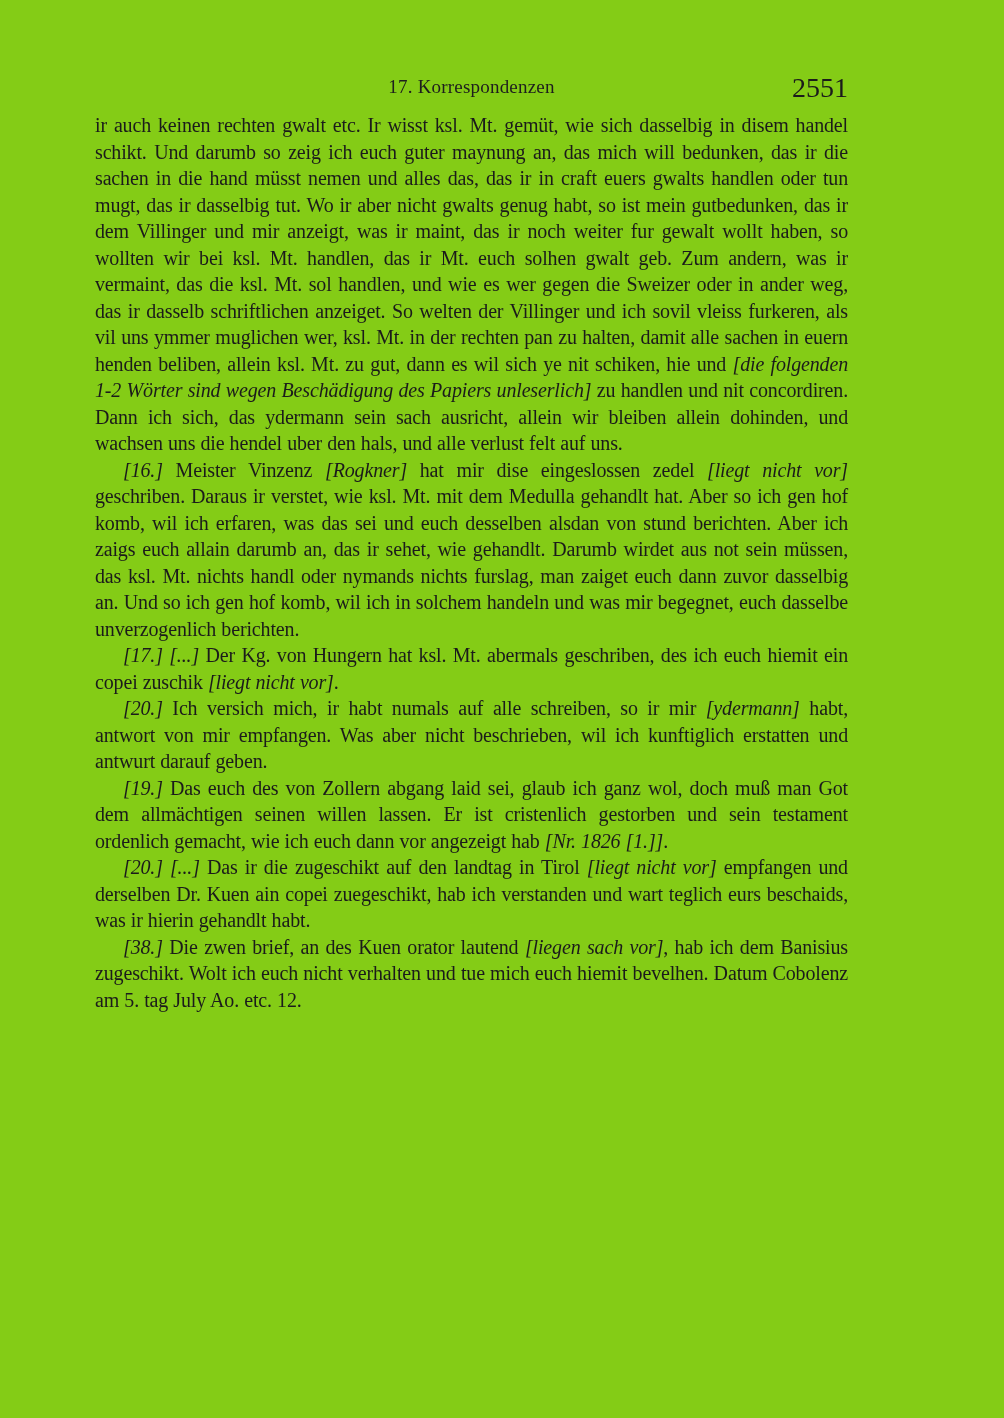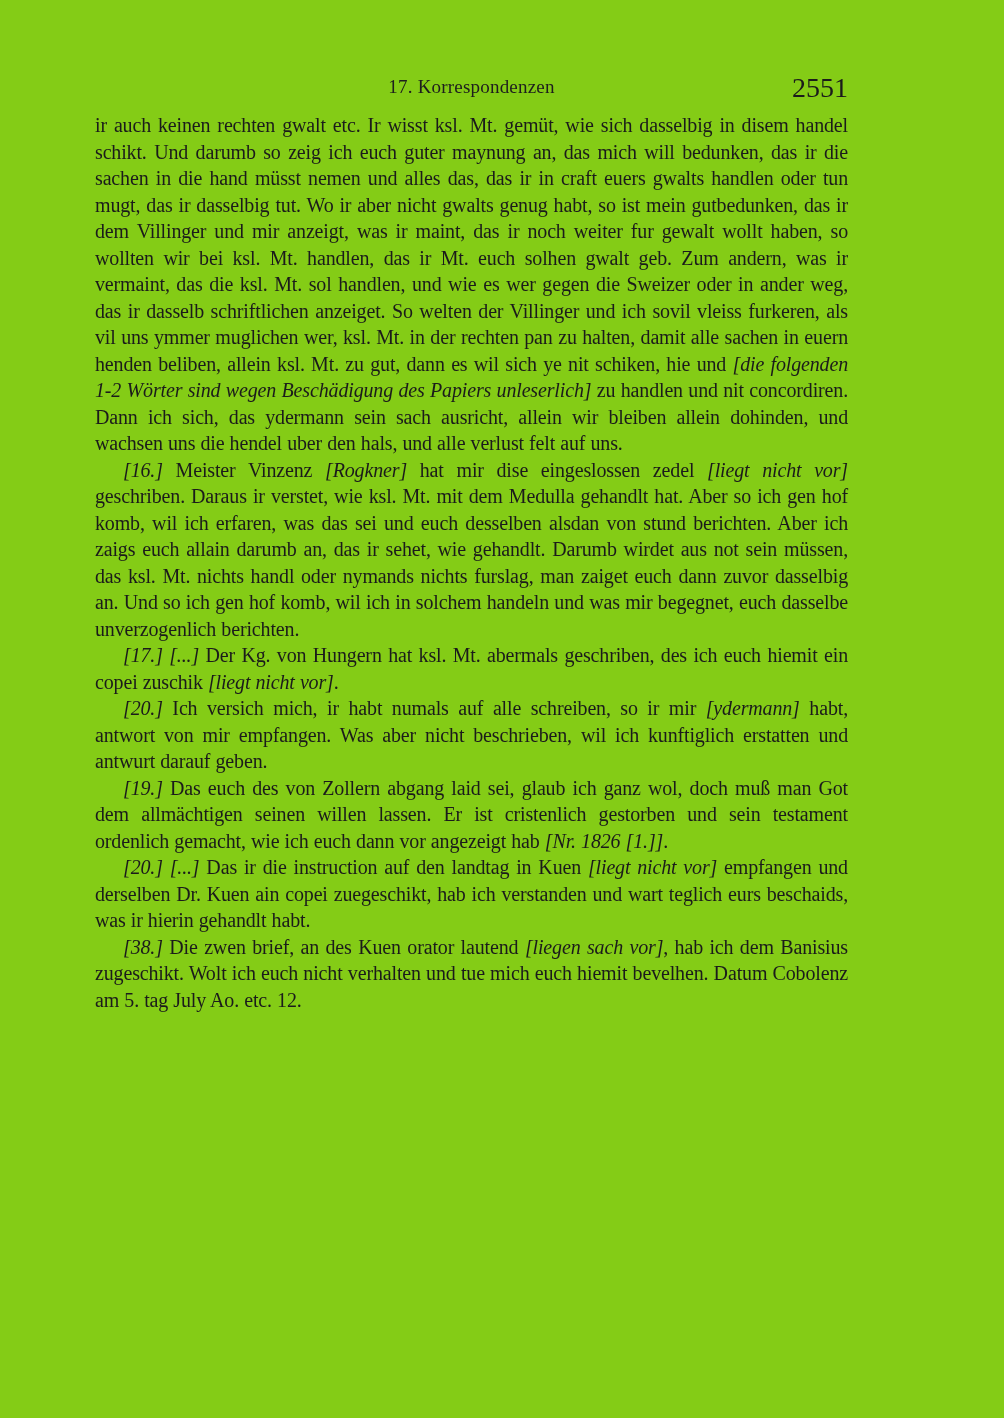--- a/index.html
+++ b/index.html
@@ -67,16 +67,16 @@
     <span class="running-title">17. Korrespondenzen</span>
     <span class="page-number">2551</span>
   </header>
 
   <main class="page-body">
       <p class="para"><span class="plain">ir auch keinen rechten gwalt etc. Ir wisst ksl. Mt. gemüt, wie sich dasselbig in disem handel schikt. Und darumb so zeig ich euch guter maynung an, das mich will bedunken, das ir die sachen in die hand müsst nemen und alles das, das ir in craft euers gwalts handlen oder tun mugt, das ir dasselbig tut. Wo ir aber nicht gwalts genug habt, so ist mein gutbedunken, das ir dem Villinger und mir anzeigt, was ir maint, das ir noch weiter fur gewalt wollt haben, so wollten wir bei ksl. Mt. handlen, das ir Mt. euch solhen gwalt geb. Zum andern, was ir vermaint, das die ksl. Mt. sol handlen, und wie es wer gegen die Sweizer oder in ander weg, das ir dasselb schriftlichen anzeiget. So welten der Villinger und ich sovil vleiss furkeren, als vil uns ymmer muglichen wer, ksl. Mt. in der rechten pan zu halten, damit alle sachen in euern henden beliben, allein ksl. Mt. zu gut, dann es wil sich ye nit schiken, hie und </span><span class="ed-note">[die folgenden 1-2 Wörter sind wegen Beschädigung des Papiers unleserlich]</span><span class="plain"> zu handlen und nit concordiren. Dann ich sich, das ydermann sein sach ausricht, allein wir bleiben allein dohinden, und wachsen uns die hendel uber den hals, und alle verlust felt auf uns.</span></p>
       <p class="para indent"><span class="ed-note">[16.]</span><span class="plain"> Meister Vinzenz </span><span class="ed-note">[Rogkner]</span><span class="plain"> hat mir dise eingeslossen zedel </span><span class="ed-note">[liegt nicht vor]</span><span class="plain"> geschriben. Daraus ir verstet, wie ksl. Mt. mit dem Medulla gehandlt hat. Aber so ich gen hof komb, wil ich erfaren, was das sei und euch desselben alsdan von stund berichten. Aber ich zaigs euch allain darumb an, das ir sehet, wie gehandlt. Darumb wirdet aus not sein müssen, das ksl. Mt. nichts handl oder nymands nichts furslag, man zaiget euch dann zuvor dasselbig an. Und so ich gen hof komb, wil ich in solchem handeln und was mir begegnet, euch dasselbe unverzogenlich berichten.</span></p>
       <p class="para indent"><span class="ed-note">[17.] [...]</span><span class="plain"> Der Kg. von Hungern hat ksl. Mt. abermals geschriben, des ich euch hiemit ein copei zuschik </span><span class="ed-note">[liegt nicht vor]</span><span class="plain">.</span></p>
       <p class="para indent"><span class="ed-note">[20.]</span><span class="plain"> Ich versich mich, ir habt numals auf alle schreiben, so ir mir </span><span class="ed-note">[ydermann]</span><span class="plain"> habt, antwort von mir empfangen. Was aber nicht beschrieben, wil ich kunftiglich erstatten und antwurt darauf geben.</span></p>
       <p class="para indent"><span class="ed-note">[19.]</span><span class="plain"> Das euch des von Zollern abgang laid sei, glaub ich ganz wol, doch muß man Got dem allmächtigen seinen willen lassen. Er ist cristenlich gestorben und sein testament ordenlich gemacht, wie ich euch dann vor angezeigt hab </span><span class="ed-note">[Nr. 1826 [1.]]</span><span class="plain">.</span></p>
-      <p class="para indent"><span class="ed-note">[20.] [...]</span><span class="plain"> Das ir die instruction auf den landtag in Kuen </span><span class="ed-note">[liegt nicht vor]</span><span class="plain"> empfangen und derselben Dr. Kuen ain copei zuegeschikt, hab ich verstanden und wart teglich eurs beschaids, was ir hierin gehandlt habt.</span></p>
+      <p class="para indent"><span class="ed-note">[20.] [...]</span><span class="plain"> Das ir die zugeschikt auf den landtag in Tirol </span><span class="ed-note">[liegt nicht vor]</span><span class="plain"> empfangen und derselben Dr. Kuen ain copei zuegeschikt, hab ich verstanden und wart teglich eurs beschaids, was ir hierin gehandlt habt.</span></p>
       <p class="para indent"><span class="ed-note">[38.]</span><span class="plain"> Die zwen brief, an des Kuen orator lautend </span><span class="ed-note">[liegen sach vor]</span><span class="plain">, hab ich dem Banisius zugeschikt. Wolt ich euch nicht verhalten und tue mich euch hiemit bevelhen. Datum Cobolenz am 5. tag July Ao. etc. 12.</span></p>
     </main>
 </div>
 
 </body></html>

